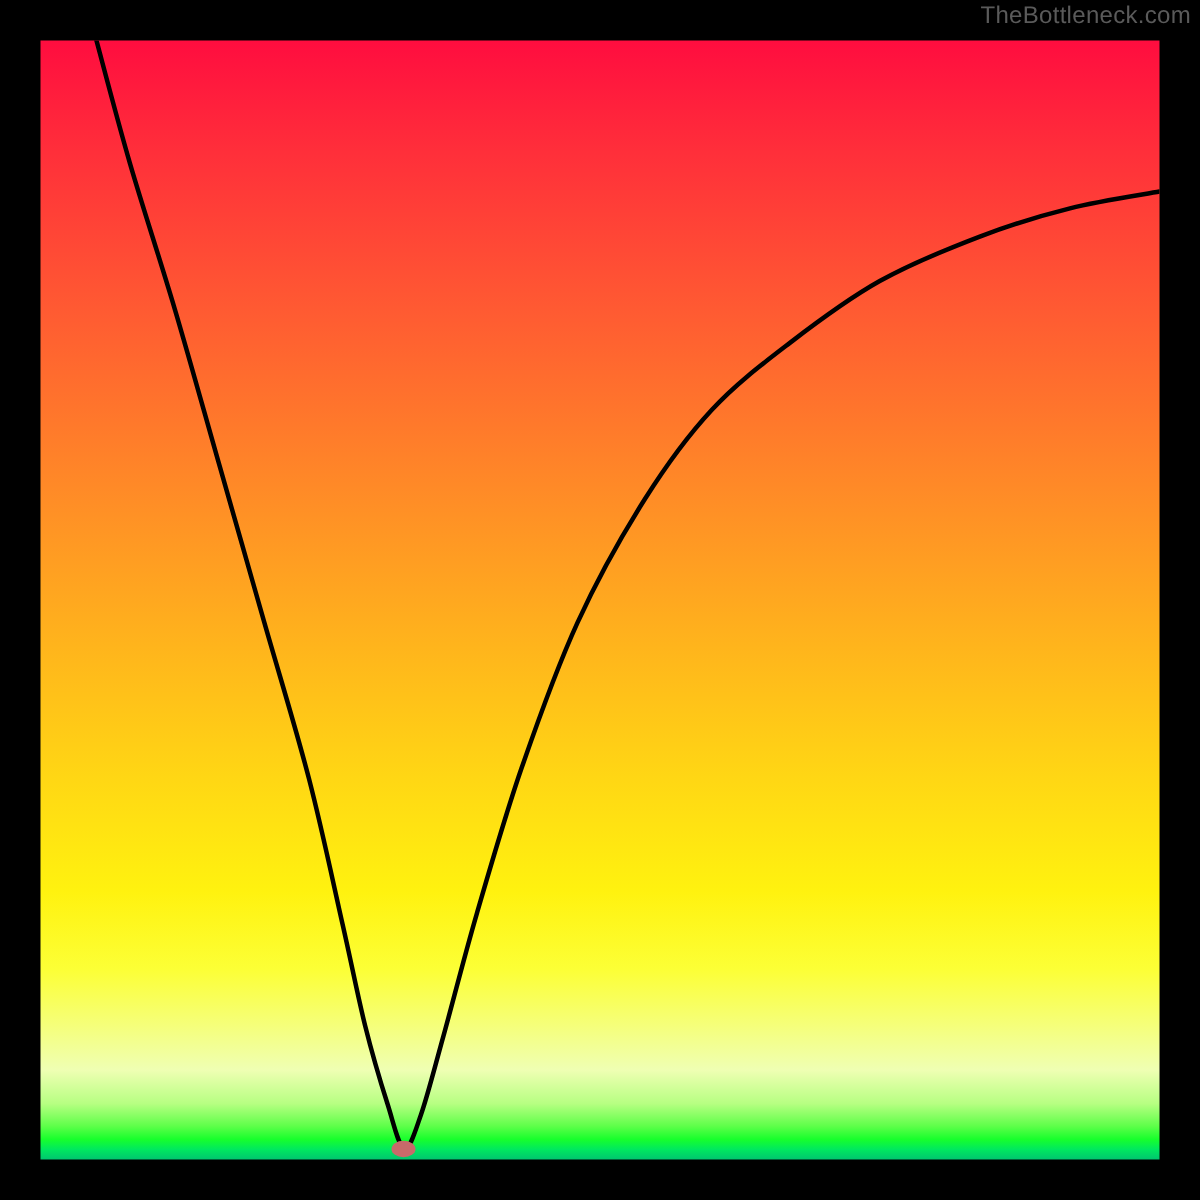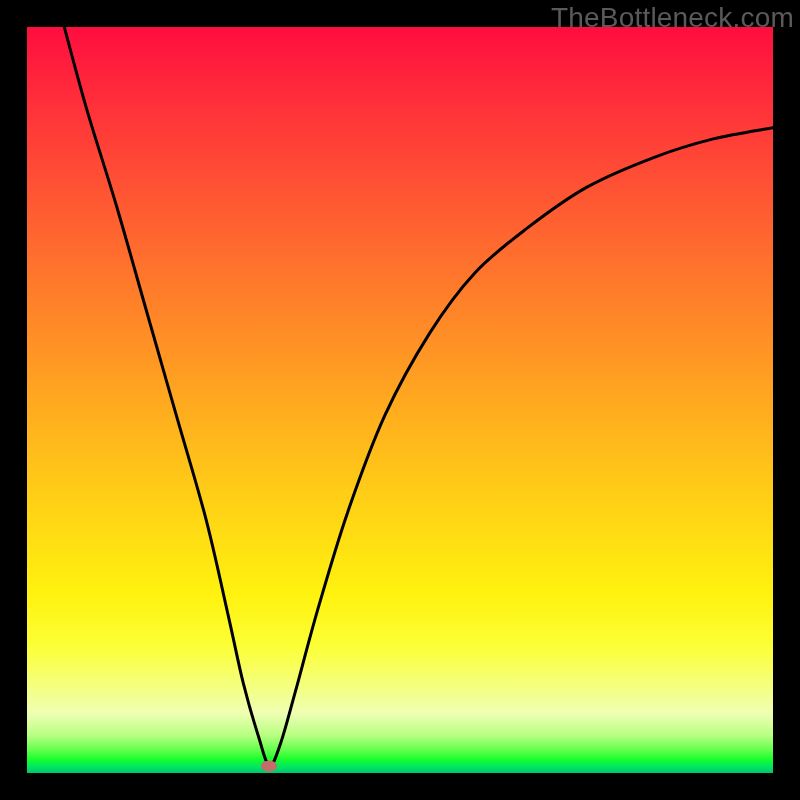--- a/index.html
+++ b/index.html
@@ -49,21 +49,21 @@
     top: 0;
     width: 746px;
     height: 746px;
     display: block;
   }
   .watermark {
     position: absolute;
     top: 2px;
     right: 6px;
     color: #5a5a5a;
-    font-size: 28px;
+    font-size: 16px;
     font-weight: 500;
     letter-spacing: 0.2px;
     user-select: none;
   }
   .marker {
     position: absolute;
     width: 16px;
     height: 11px;
     border-radius: 50% / 50%;
     background: #c76a6a;

